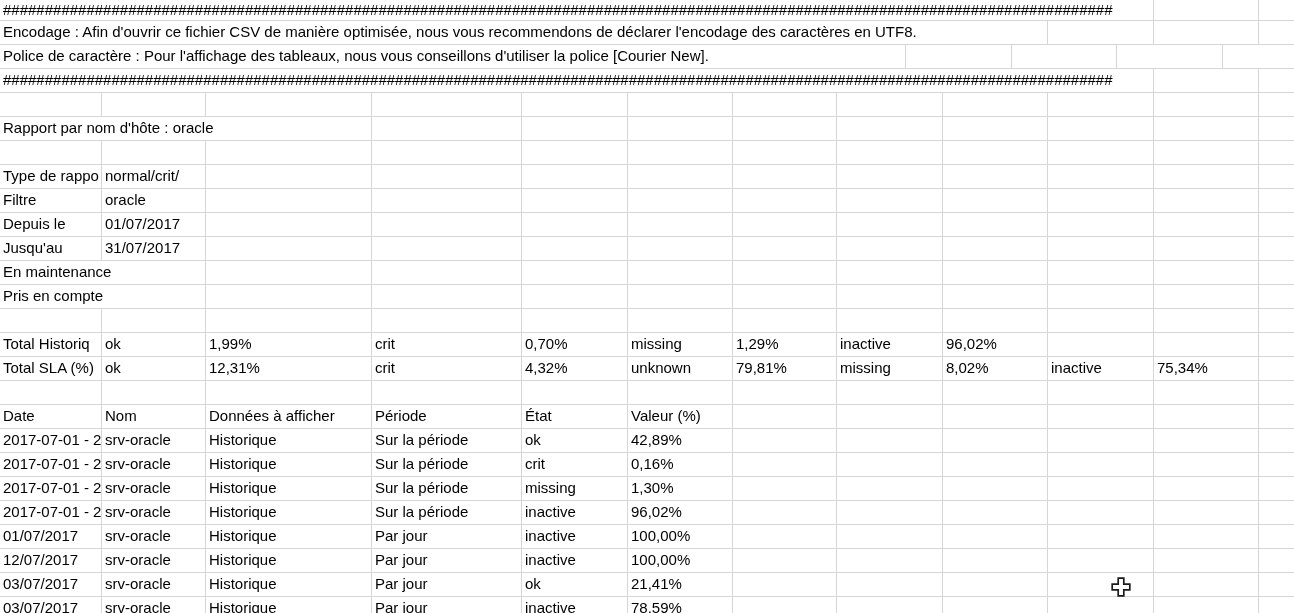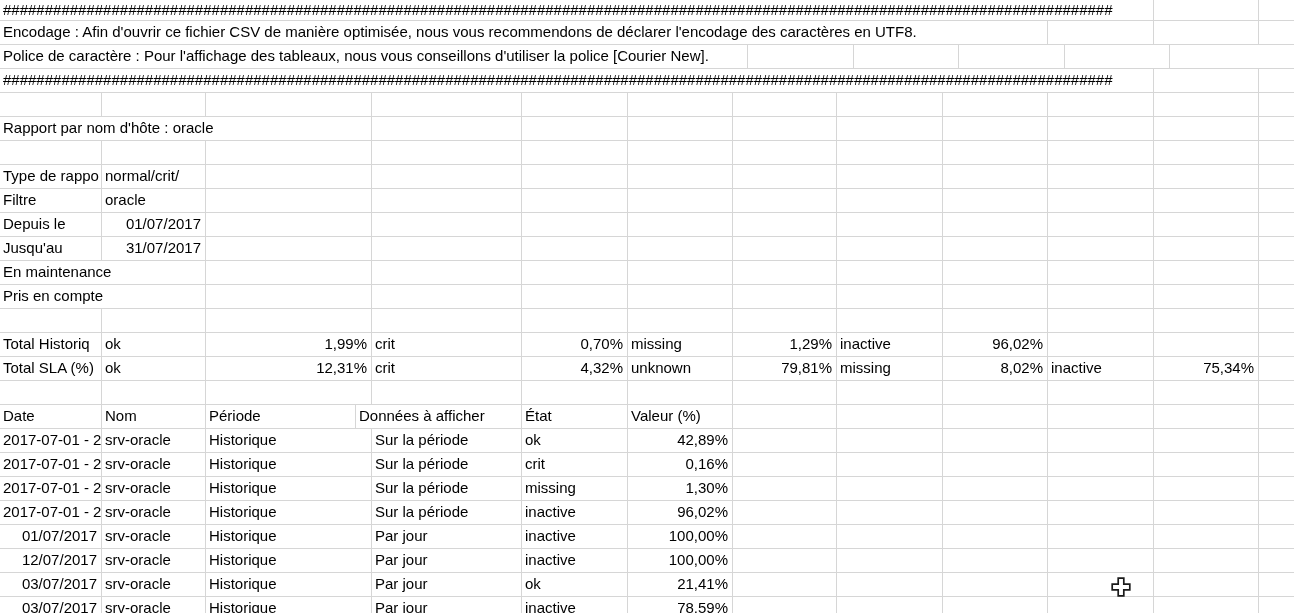--- a/index.html
+++ b/index.html
@@ -15,25 +15,25 @@
     cursor:default;
   }
   .row{ display:flex; height:24px; line-height:22px; border-bottom:1px solid #d6d6d6; }
   .row.first{ height:21px; line-height:19px; }
   .c{
     flex:0 0 auto; height:100%;
     border-right:1px solid #d6d6d6;
     padding:0 3px;
     overflow:hidden; white-space:nowrap;
   }
-  .c.r{ text-align:right; padding-right:4px; }
+  .c.r{ text-align:left; padding-right:20px; }
   .c.last{ border-right:none; }
   .w35{width:35px} .w102{width:102px} .w104{width:104px} .w105{width:105px}
   .w106{width:106px} .w150{width:150px} .w166{width:166px} .w206{width:206px}
-  .w372{width:372px} .w837{width:748px} .w1048{width:1048px} .w1154{width:1154px}
+  .w372{width:372px} .w837{width:906px} .w1048{width:1048px} .w1154{width:1154px}
   .cursor{ position:absolute; left:1111px; top:577px; width:20px; height:20px; pointer-events:none; }
 </style>
 </head>
 <body>
 
 <div class="sheet">
 
   <div class="row first">
     <div class="c w1154">#####################################################################################################################################</div>
     <div class="c w105"></div>
@@ -249,22 +249,22 @@
       <div class="c w106"></div>
       <div class="c w105"></div>
       <div class="c w106"></div>
       <div class="c w105"></div>
       <div class="c w35 last"></div>
   </div>
 
   <div class="row">
     <div class="c w102">Date</div>
     <div class="c w104">Nom</div>
+    <div class="c w166">Données à afficher</div>
     <div class="c w150">Période</div>
-    <div class="c w166">Données à afficher</div>
     <div class="c w106">État</div>
     <div class="c w105">Valeur (%)</div>
     <div class="c w104"></div>
       <div class="c w106"></div>
       <div class="c w105"></div>
       <div class="c w106"></div>
       <div class="c w105"></div>
       <div class="c w35 last"></div>
   </div>
 

